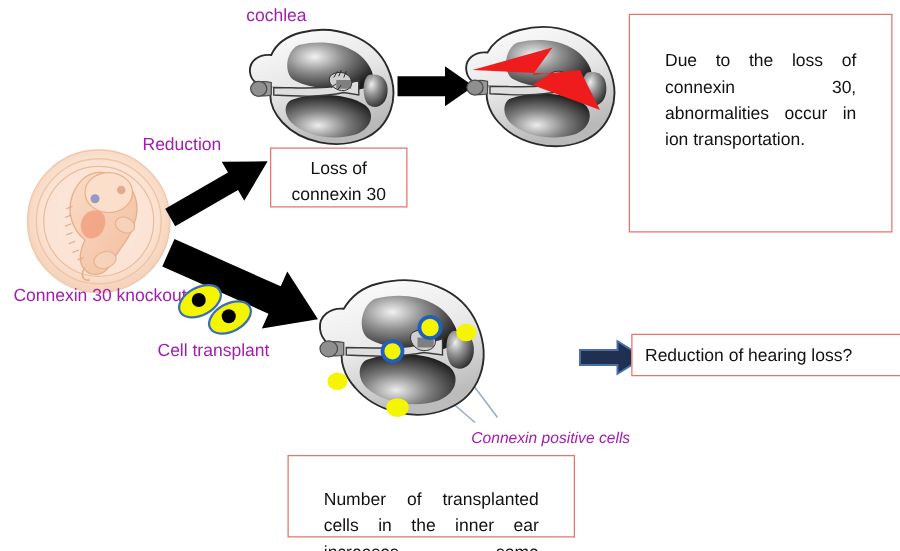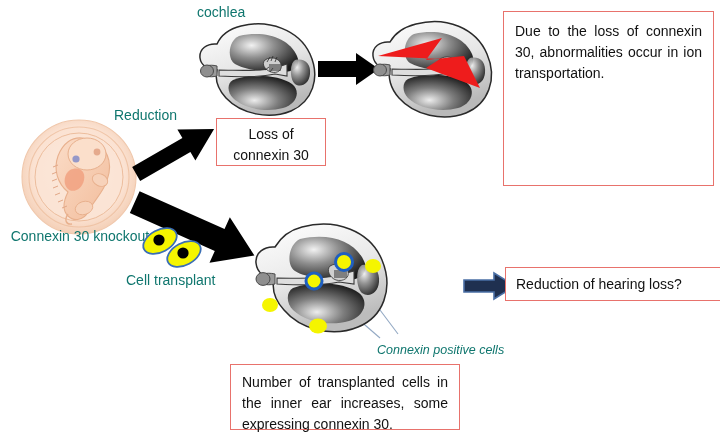--- a/index.html
+++ b/index.html
@@ -2,36 +2,36 @@
 <html><head>
 <meta charset="utf-8">
 <style>
   html,body{margin:0;padding:0;background:#ffffff;}
   body{
     width:720px;height:441px;position:relative;overflow:hidden;
     font-family:"Liberation Sans", sans-serif;
     color:#1a1a1a;
   }
   .abs{position:absolute;}
-  .lbl{font-size:14px;color:#0f766e;line-height:1.25;}
+  .lbl{font-size:14px;color:#a21caf;line-height:1.25;}
   .lbl.center{text-align:center;}
 
   
   .redbox{
     position:absolute;
     border:1.3px solid #e8726c;
     background:#ffffff;
     box-sizing:border-box;
     font-size:14px;
     line-height:1.5;
     color:#111;
   }
   .redbox.justify{text-align:justify;text-align-last:left;}
   .redbox.center{text-align:center;}
-  .redbox p{margin:0;}
+  .redbox p{margin:17px;}
   .redbox p + p{margin-top:13px;}
 
   svg{display:block;overflow:visible;}
 </style>
 </head>
 <body>
 
 <div class="abs" style="left:18px;top:118px;">
   <svg width="122" height="118" viewBox="0 0 122 118">
     <defs>

